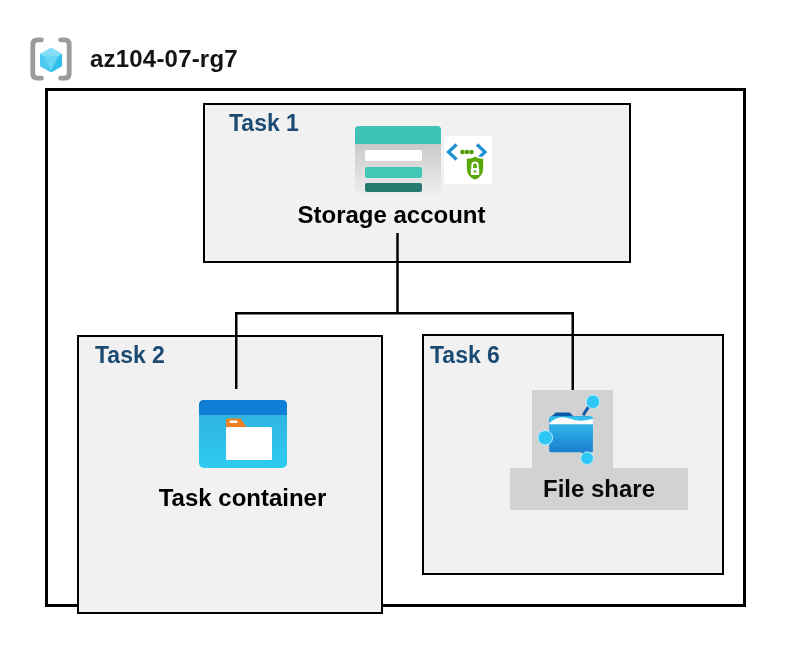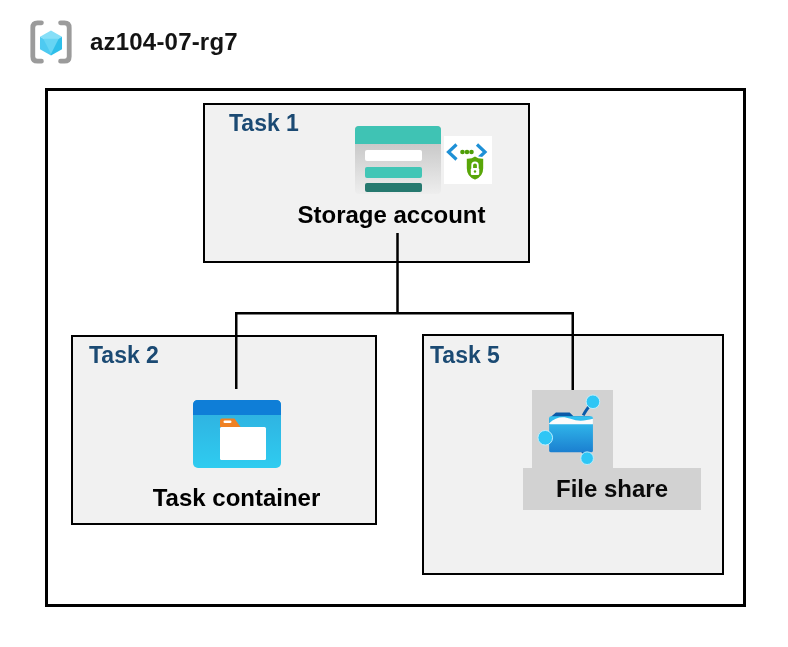--- a/index.html
+++ b/index.html
@@ -1,50 +1,50 @@
 <!DOCTYPE html>
 <html><head>
 <meta charset="utf-8">
 <style>
   html,body{margin:0;padding:0;background:#fff;}
   body{font-family:"Liberation Sans",sans-serif;}
   .canvas{position:relative;width:788px;height:647px;background:#fff;overflow:hidden;}
 
   
-  .rg-header{position:absolute;left:28px;top:19px;display:flex;align-items:center;gap:16px;}
+  .rg-header{position:absolute;left:28px;top:36px;display:flex;align-items:center;gap:16px;}
   .rg-icon{width:46px;height:46px;display:block;}
   .rg-title{font-size:24px;font-weight:bold;color:#141414;letter-spacing:.2px;}
 
   
   .outer-box{position:absolute;left:45px;top:88px;width:701px;height:519px;
              border:3px solid #000;background:#fff;box-sizing:border-box;}
 
   
   .task-box{position:absolute;background:#f1f1f1;border:2.5px solid #000;box-sizing:border-box;}
-  .task1{left:203px;top:103px;width:327px;height:160px;}
-  .task2{left:71px;top:335px;width:306px;height:190px;}
+  .task1{left:203px;top:103px;width:428px;height:160px;}
+  .task2{left:77px;top:335px;width:306px;height:279px;}
   .task3{left:422px;top:334px;width:302px;height:241px;}
   .task-label{position:absolute;font-size:23px;font-weight:bold;color:#1b4a73;white-space:nowrap;}
   .task1 .task-label{left:24px;top:5px;}
   .task2 .task-label{left:16px;top:5px;}
   .task3 .task-label{left:6px;top:6px;}
 
   .item-label{position:absolute;font-size:24px;font-weight:bold;color:#000000;
               text-align:center;white-space:nowrap;}
   .task1 .item-label{left:0;top:96px;width:373px;}
   .task2 .item-label{left:0;top:147px;width:327px;}
 
   .storage-icon{position:absolute;left:150px;top:21px;width:86px;height:68px;}
   .secure-icon{position:absolute;left:239px;top:31px;width:48px;height:48px;}
   .blob-icon{position:absolute;left:120px;top:63px;width:88px;height:68px;}
 
   
   .fs-icon-bg{position:absolute;left:108px;top:54px;width:81px;height:78px;background:#d2d2d2;}
   .fs-icon{position:absolute;left:3px;top:3px;width:75px;height:72px;}
-  .fs-label-bg{position:absolute;left:86px;top:132px;width:178px;height:42px;background:#d2d2d2;margin-left:13px;}
+  .fs-label-bg{position:absolute;left:86px;top:132px;width:178px;height:42px;background:#d2d2d2;}
   .fs-label{display:block;line-height:42px;text-align:center;font-size:24px;font-weight:bold;color:#0a0a0a;}
 
   
   .connectors{position:absolute;left:0;top:0;width:788px;height:647px;pointer-events:none;}
 </style>
 </head>
 <body>
 
 <div class="canvas">
 
@@ -109,21 +109,21 @@
       <path d="M0,15 V5 Q0,0 5,0 H83 Q88,0 88,5 V15 Z" fill="#0f7ed7"></path>
       <path d="M27,27 v-6.5 q0,-2 2,-2 h12.5 l6,8.5 z" fill="#ef8123"></path>
       <rect x="30.5" y="20.5" width="8" height="2.6" rx="1.3" fill="#ffffff"></rect>
       <rect x="27" y="27" width="46" height="33" rx="1.5" fill="#ffffff"></rect>
     </svg>
 
     <span class="item-label">Task container</span>
   </div>
 
   <div class="task-box task3">
-    <span class="task-label">Task 5</span>
+    <span class="task-label">Task 6</span>
 
     <div class="fs-icon-bg">
       <svg class="fs-icon" viewBox="0 0 74 74">
         <defs>
           <linearGradient id="fsGrad" x1="0" y1="0" x2="0" y2="1">
             <stop offset="0" stop-color="#35c3f0"></stop>
               <stop offset="1" stop-color="#1b7fd0"></stop>
           </linearGradient>
         </defs>
         <path d="M57,10 C52,16 50,19 48,23" fill="none" stroke="#0a5aa8" stroke-width="3"></path>

